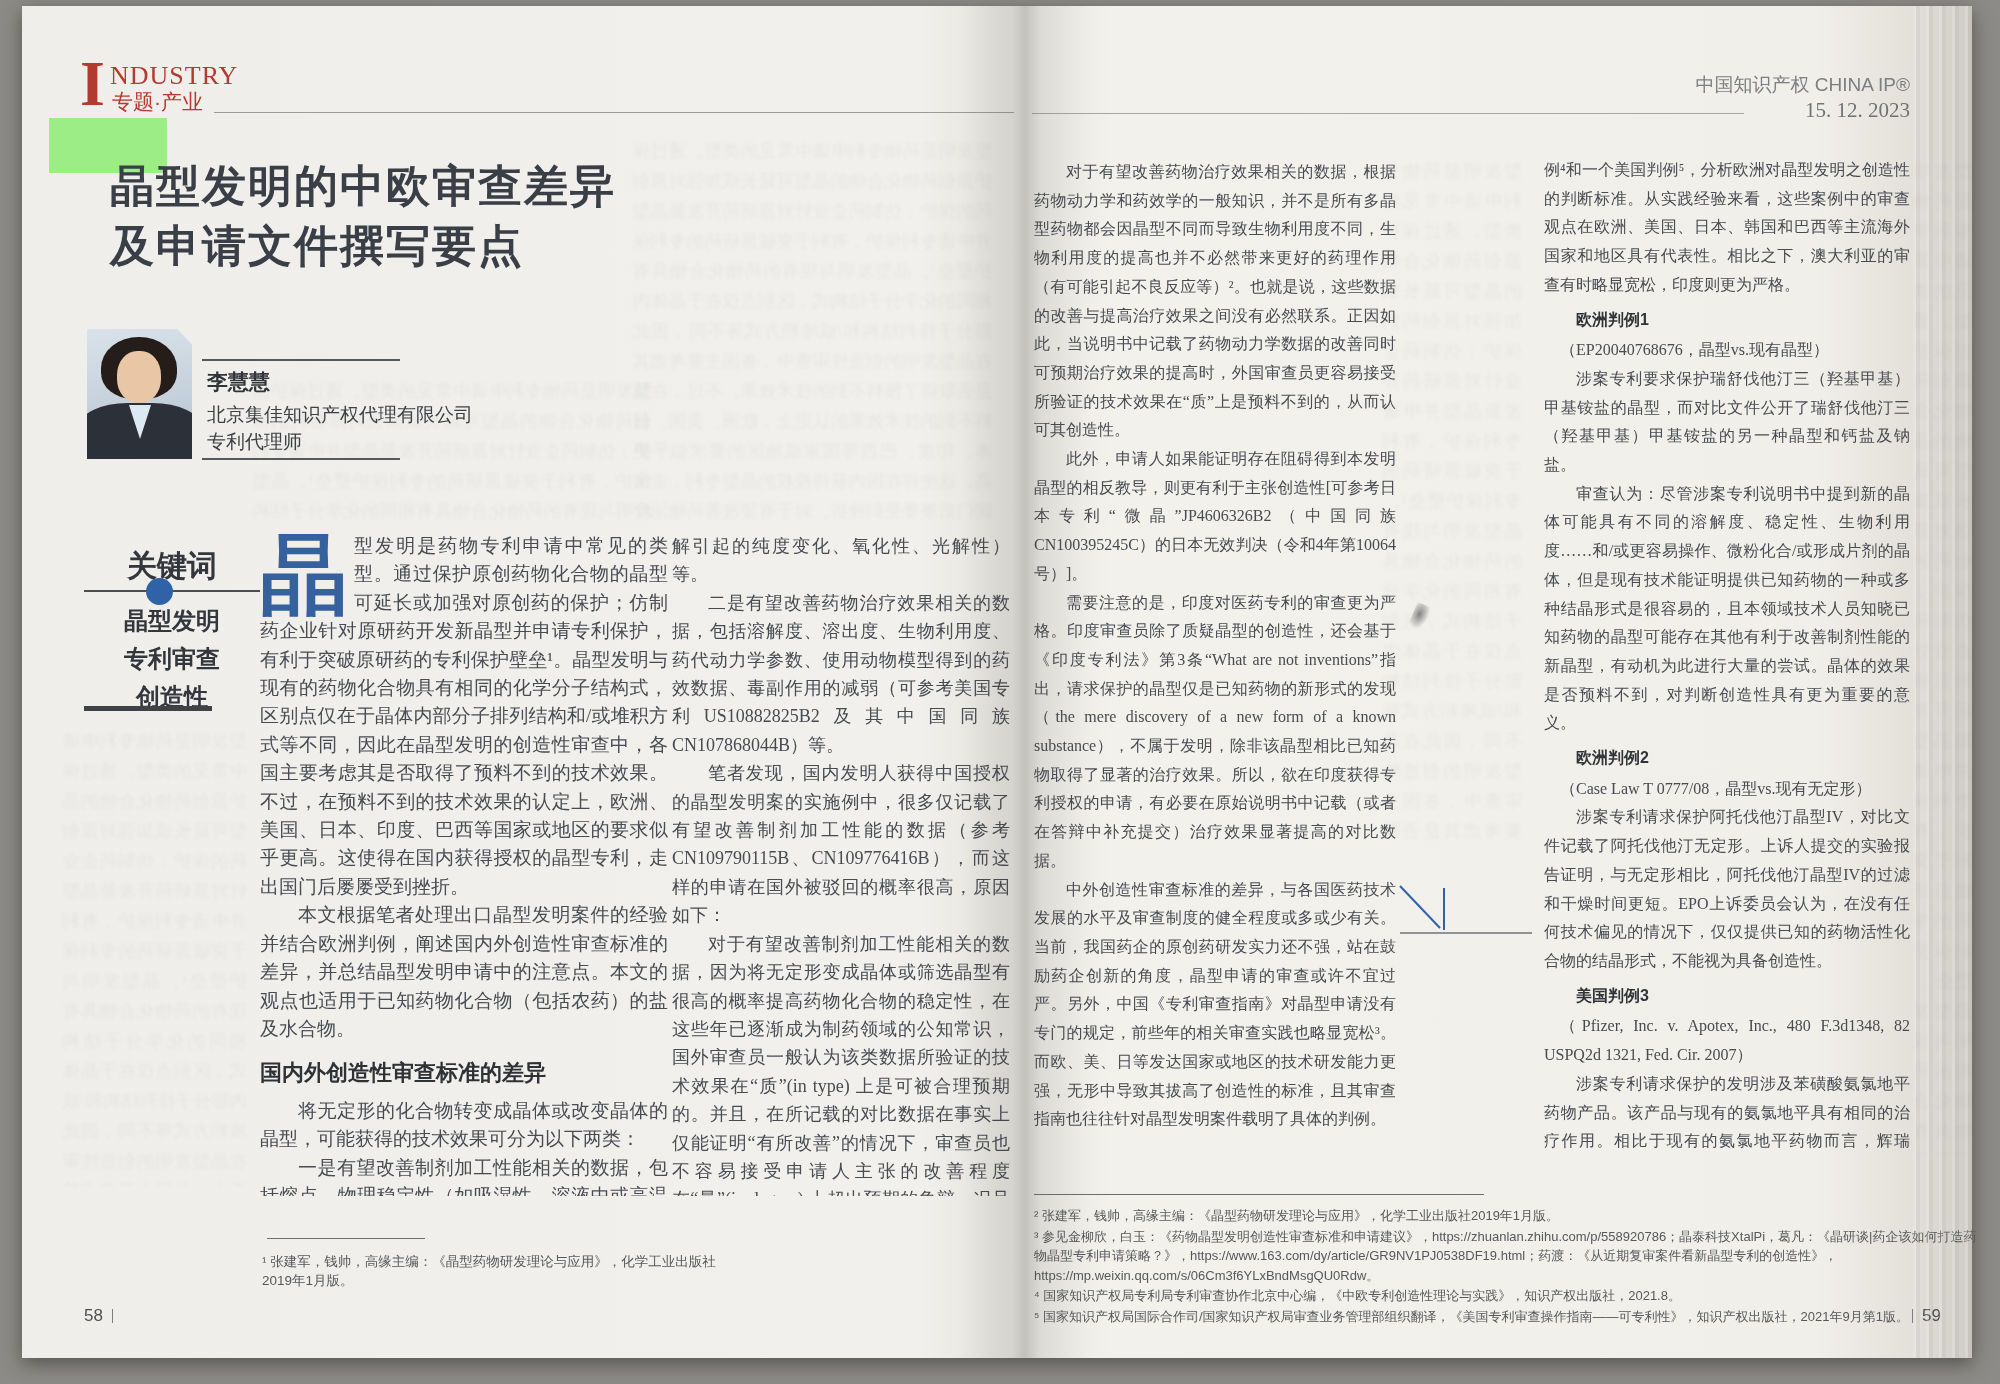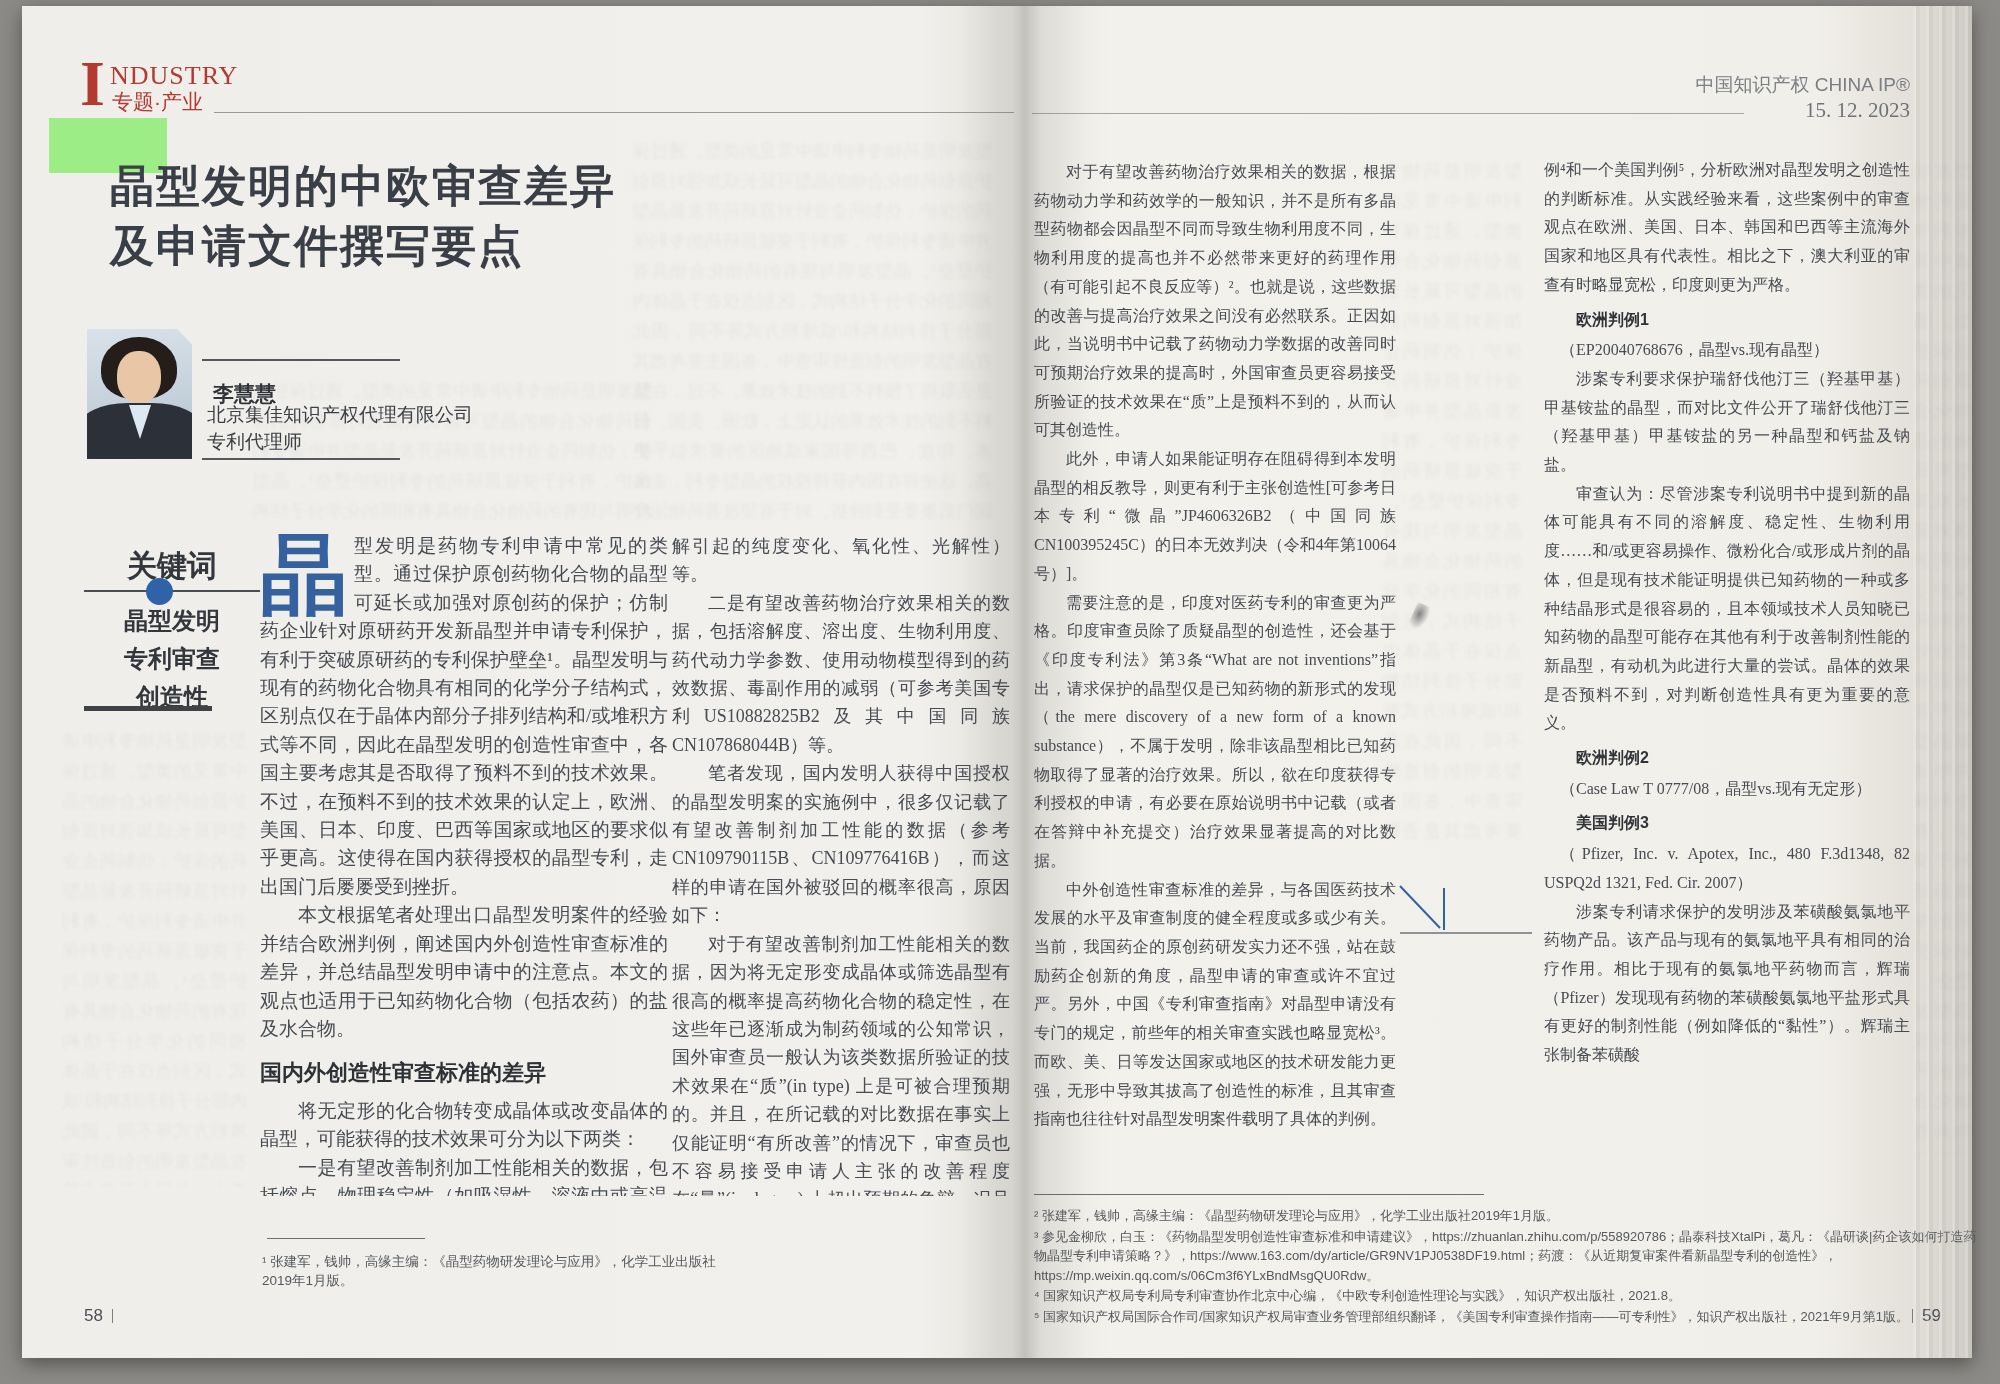--- a/index.html
+++ b/index.html
@@ -37,21 +37,21 @@
   .brand{left:1490px;top:66px;width:398px;text-align:right;font-size:19px;color:#7b7e83;font-family:"Liberation Sans","DejaVu Sans",sans-serif;}
   .date{left:1490px;top:92px;width:398px;text-align:right;font-size:21px;color:#6f7277;font-family:"Liberation Serif",serif;}
   
   .title{left:88px;top:150px;width:600px;font-size:44px;line-height:60px;font-weight:800;letter-spacing:2px;color:#3a3e46;font-family:"Liberation Sans","DejaVu Sans",sans-serif;}
   .photo{left:65px;top:323px;width:105px;height:130px;background:linear-gradient(170deg,#d9e2ea 0%,#c3cfda 60%,#aebbc8 100%);clip-path:polygon(0 0,86% 0,100% 12%,100% 100%,0 100%);overflow:hidden;}
   .photo .hair{position:absolute;left:14px;top:8px;width:76px;height:62px;border-radius:50% 50% 42% 42%;background:#241d19;}
   .photo .face{position:absolute;left:30px;top:22px;width:44px;height:52px;border-radius:46%;background:#e9c7a6;}
   .photo .suit{position:absolute;left:-8px;top:74px;width:122px;height:60px;border-radius:40% 40% 0 0;background:#2c3038;}
   .photo .shirt{position:absolute;left:42px;top:76px;width:22px;height:34px;background:#dce8f2;clip-path:polygon(0 0,100% 0,50% 100%);}
   .au-rule{height:2px;background:#55585c;}
-  .au-name{left:185px;top:374px;font-size:21px;font-weight:bold;color:#313439;font-family:"Liberation Sans","DejaVu Sans",sans-serif;margin-left:6px;}
+  .au-name{left:185px;top:362px;font-size:21px;font-weight:bold;color:#313439;font-family:"Liberation Sans","DejaVu Sans",sans-serif;}
   .au-org{left:185px;top:396px;font-size:19px;color:#3c3f44;font-family:"Liberation Sans","DejaVu Sans",sans-serif;}
   .au-role{left:185px;top:423px;font-size:19px;color:#3c3f44;font-family:"Liberation Sans","DejaVu Sans",sans-serif;}
   
   .kw-label{left:60px;top:540px;width:180px;text-align:center;font-size:30px;font-weight:bold;color:#33363c;}
   .kw-divider{left:62px;top:584px;width:176px;height:2px;background:#4a4d52;}
   .kw-dot{left:124px;top:572px;width:27px;height:27px;border-radius:50%;background:#2f62a7;}
   .kw-list{left:60px;top:596px;width:180px;text-align:center;}
   .kw{font-size:24px;font-weight:bold;color:#33363c;line-height:38px;}
   .kw-rule{left:62px;top:700px;width:128px;height:5px;background:#3f4247;}
   
@@ -157,20 +157,21 @@
       <div class="para s-p">中外创造性审查标准的差异，与各国医药技术发展的水平及审查制度的健全程度或多或少有关。当前，我国药企的原创药研发实力还不强，站在鼓励药企创新的角度，晶型申请的审查或许不宜过严。另外，中国《专利审查指南》对晶型申请没有专门的规定，前些年的相关审查实践也略显宽松³。而欧、美、日等发达国家或地区的技术研发能力更强，无形中导致其拔高了创造性的标准，且其审查指南也往往针对晶型发明案件载明了具体的判例。</div>
     </div>
   <div class="abs col col-rb">
       <div class="para s-cont">例⁴和一个美国判例⁵，分析欧洲对晶型发明之创造性的判断标准。从实践经验来看，这些案例中的审查观点在欧洲、美国、日本、韩国和巴西等主流海外国家和地区具有代表性。相比之下，澳大利亚的审查有时略显宽松，印度则更为严格。</div>
       <div class="para s-h">欧洲判例1</div>
       <div class="para s-cite">（EP20040768676，晶型vs.现有晶型）</div>
       <div class="para s-p">涉案专利要求保护瑞舒伐他汀三（羟基甲基）甲基铵盐的晶型，而对比文件公开了瑞舒伐他汀三（羟基甲基）甲基铵盐的另一种晶型和钙盐及钠盐。</div>
       <div class="para s-p">审查认为：尽管涉案专利说明书中提到新的晶体可能具有不同的溶解度、稳定性、生物利用度……和/或更容易操作、微粉化合/或形成片剂的晶体，但是现有技术能证明提供已知药物的一种或多种结晶形式是很容易的，且本领域技术人员知晓已知药物的晶型可能存在其他有利于改善制剂性能的新晶型，有动机为此进行大量的尝试。晶体的效果是否预料不到，对判断创造性具有更为重要的意义。</div>
       <div class="para s-h">欧洲判例2</div>
       <div class="para s-cite">（Case Law T 0777/08，晶型vs.现有无定形）</div>
+      <div class="para s-p">涉案专利请求保护阿托伐他汀晶型IV，对比文件记载了阿托伐他汀无定形。上诉人提交的实验报告证明，与无定形相比，阿托伐他汀晶型IV的过滤和干燥时间更短。EPO上诉委员会认为，在没有任何技术偏见的情况下，仅仅提供已知的药物活性化合物的结晶形式，不能视为具备创造性。</div>
       <div class="para s-h">美国判例3</div>
       <div class="para s-cite">（Pfizer, Inc. v. Apotex, Inc., 480 F.3d1348, 82 USPQ2d 1321, Fed. Cir. 2007）</div>
       <div class="para s-p">涉案专利请求保护的发明涉及苯磺酸氨氯地平药物产品。该产品与现有的氨氯地平具有相同的治疗作用。相比于现有的氨氯地平药物而言，辉瑞（Pfizer）发现现有药物的苯磺酸氨氯地平盐形式具有更好的制剂性能（例如降低的“黏性”）。辉瑞主张制备苯磺酸</div>
     </div>
 
   <svg class="abs" style="left:1376px;top:878px;" width="52" height="50">
     <line x1="2" y1="2" x2="42" y2="44" stroke="#2f62a7" stroke-width="2"></line>
     <line x1="46" y1="4" x2="46" y2="46" stroke="#2f62a7" stroke-width="2"></line>
   </svg>
   <div class="abs pq-rule"></div>

